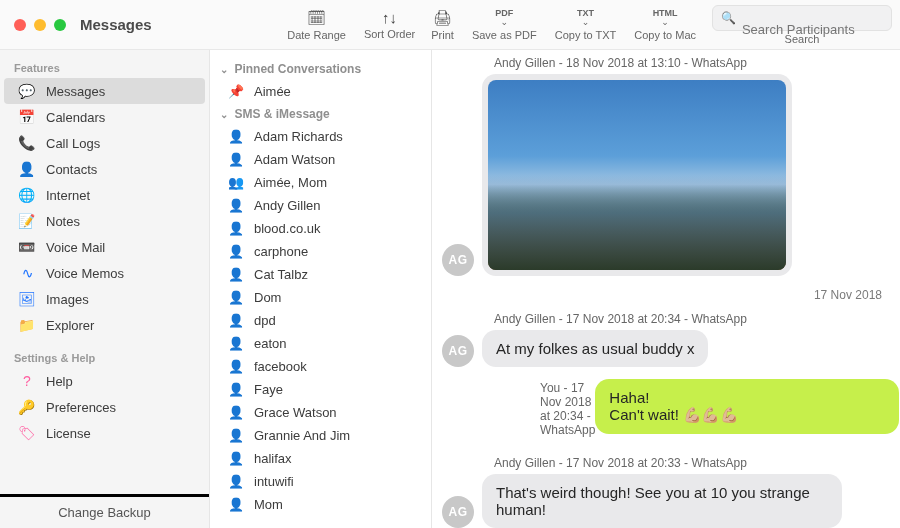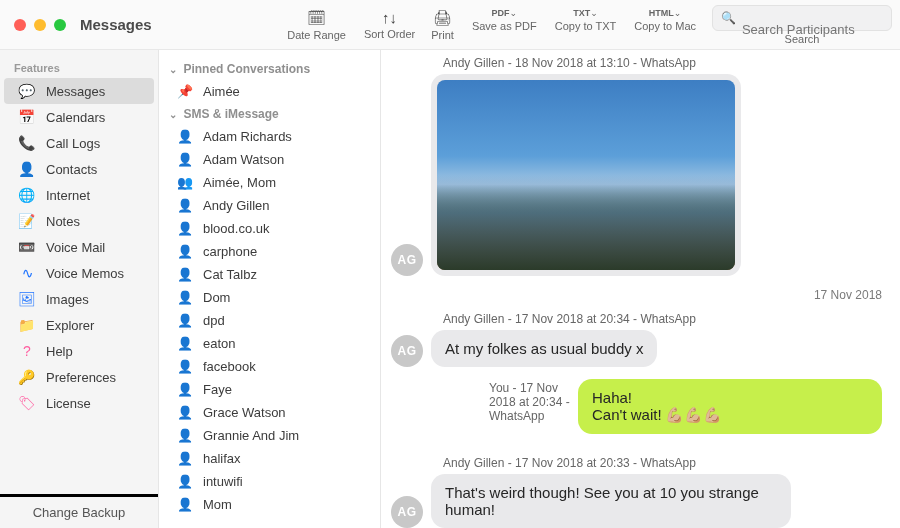--- a/index.html
+++ b/index.html
@@ -9,28 +9,28 @@
   .tl { width: 12px; height: 12px; border-radius: 50%; }
   .tl-red { background: #ff5f57; }
   .tl-yellow { background: #febc2e; }
   .tl-green { background: #28c840; }
   .app-title { margin-left: 14px; font-size: 15px; font-weight: 600; color: #4b4b4b; }
   .toolbar-spacer { flex: 1; }
   .tb-group { display: flex; gap: 18px; margin-right: 16px; }
   .tb-btn { display: flex; flex-direction: column; align-items: center; gap: 2px; color: #666; cursor: pointer; }
   .tb-icon { font-size: 15px; color: #444; }
   .tb-label { font-size: 11px; color: #666; }
-  .tb-stack { display:flex; flex-direction:row; align-items:center; line-height:1; }
+  .tb-stack { display:flex; flex-direction:column; align-items:center; line-height:1; }
   .tb-chev { font-size:9px; color:#666; }
   .searchbox { display:flex; align-items:center; gap:6px; background:#f1f1f2; border:1px solid #e2e2e2; border-radius:6px; padding:3px 8px; width:180px; height:26px; color:#9b9b9b; }
   .searchbox input { border:none; background:transparent; outline:none; font-size:13px; color:#666; width:100%;margin-top:24px; }
   .searchwrap { display:flex; flex-direction:column; align-items:center; gap:2px; }
 
   .body3 { display:flex; height: calc(528px - 50px); }
-  .sidebar { width: 159px; background:#f5f5f5; border-right:1px solid #e6e6e6; display:flex; flex-direction:column; }
+  .sidebar { width: 210px; background:#f5f5f5; border-right:1px solid #e6e6e6; display:flex; flex-direction:column; }
   .sidebar-scroll { flex:1; overflow:hidden; padding-top:8px; }
   .section-label { font-size:11px; font-weight:600; color:#9a9a9a; padding:4px 14px 4px 14px; }
   .nav-item { display:flex; align-items:center; gap:10px; padding:5px 14px; color:#3c3c3c; cursor:pointer; border-radius:4px; margin:0 4px; }
   .nav-item.selected { background:#dcdcdc; }
   .nav-icon { width:18px; display:inline-flex; justify-content:center; color:#2276ff; font-size:14px; }
   .nav-pink { color:#ff5ea0; }
   .change-backup { border-top:3px solid #000000; text-align:center; padding:8px 0; color:#555; font-size:13px; cursor:pointer; }
 
   .convlist { width: 222px; border-right:1px solid #e6e6e6; overflow:hidden; padding-top:8px; }
   .conv-section { display:flex; align-items:center; gap:6px; padding:4px 10px; color:#8f8f8f; font-size:12px; font-weight:600; cursor:pointer; }
@@ -154,20 +154,21 @@
       </div>
       <div class="nav-item">
         <span class="nav-icon">🖼</span>
         <span>Images</span>
       </div>
       <div class="nav-item">
         <span class="nav-icon">📁</span>
         <span>Explorer</span>
       </div>
 
+      <div class="section-label" style="margin-top:10px;">Settings &amp; Help</div>
 
       <div class="nav-item">
         <span class="nav-icon nav-pink">?</span>
         <span>Help</span>
       </div>
       <div class="nav-item">
         <span class="nav-icon nav-pink">🔑</span>
         <span>Preferences</span>
       </div>
       <div class="nav-item">

